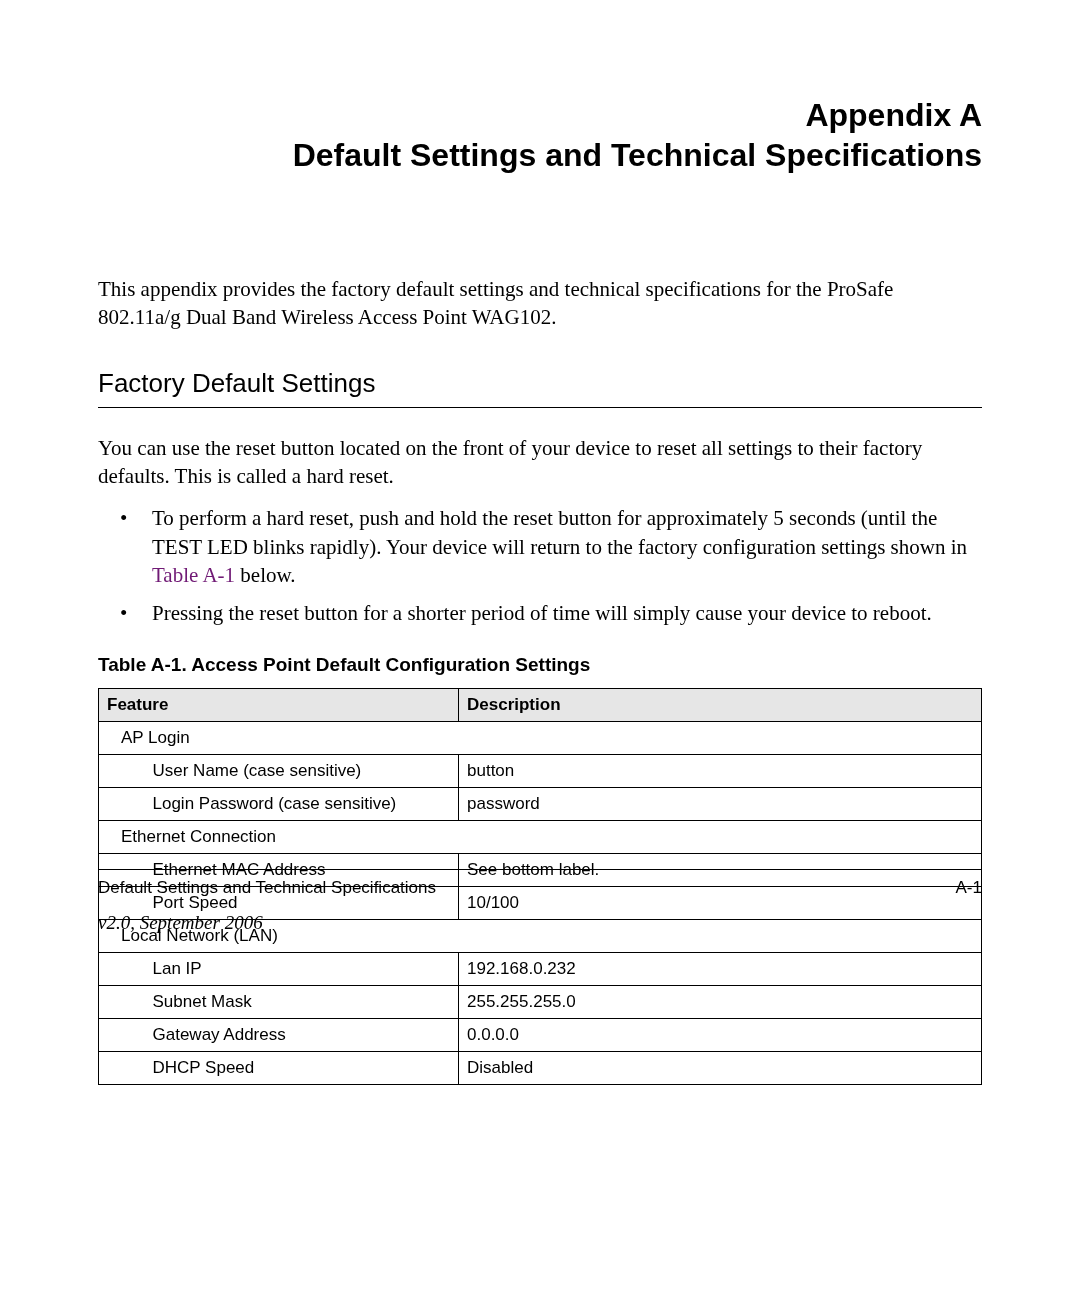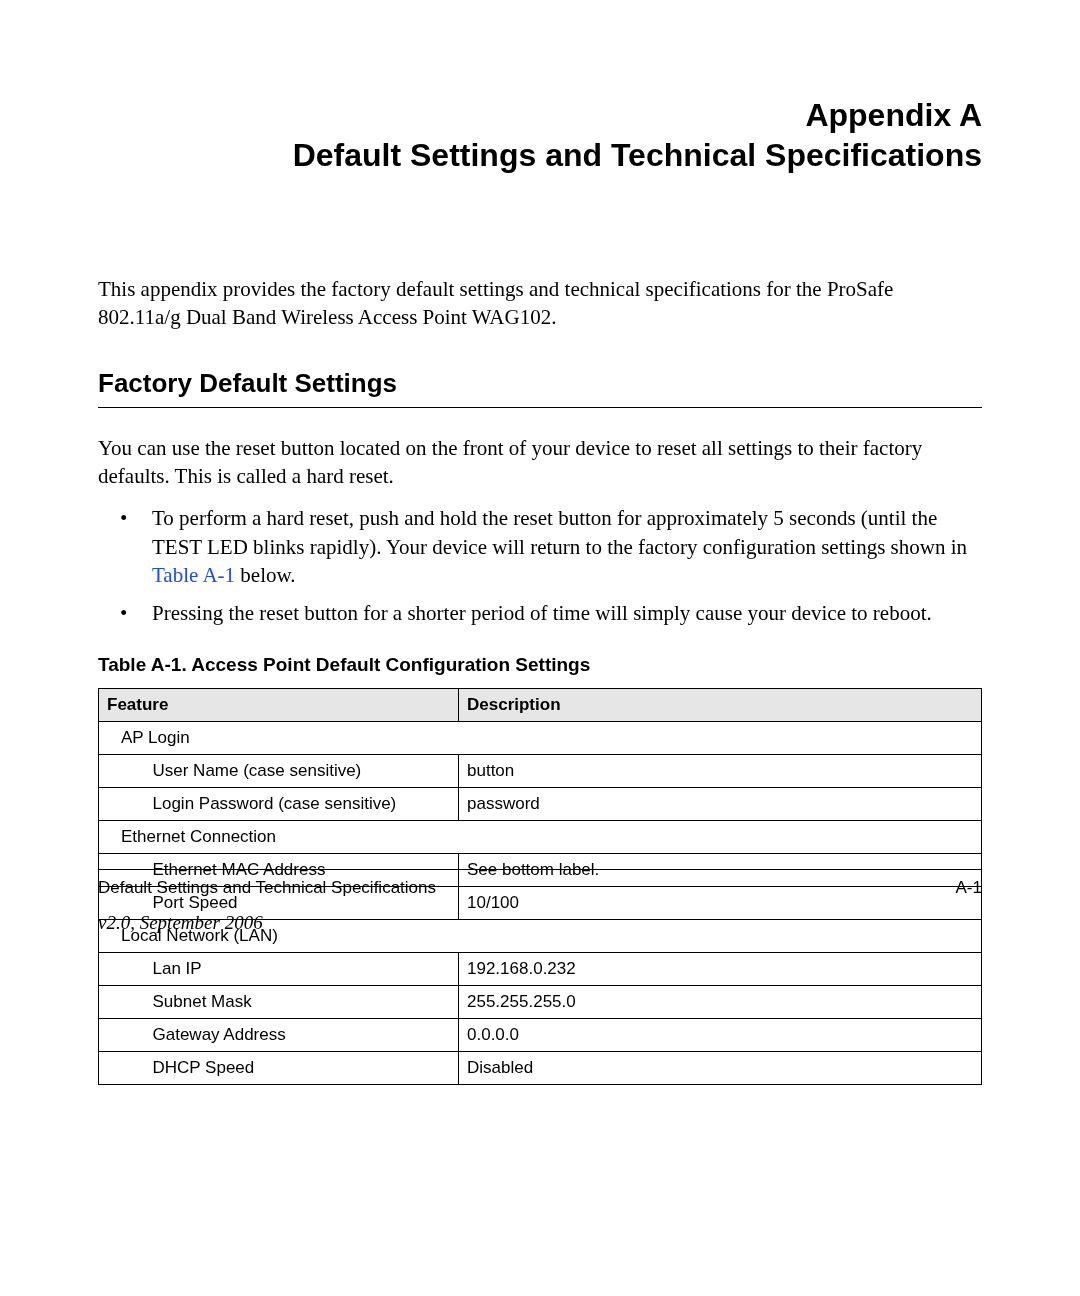--- a/index.html
+++ b/index.html
@@ -26,21 +26,21 @@
     line-height: 1.25;
     margin-bottom: 100px;
   }
   .intro {
     font-size: 21px;
     line-height: 1.35;
     margin: 0 12px 36px 0;
   }
   .section-heading {
     font-family: Arial, Helvetica, sans-serif;
-    font-weight: bold;
+    font-weight: normal;
     font-size: 26px;
     margin: 0 0 6px 0;
     padding-bottom: 2px;
   }
   .section-rule {
     border: none;
     border-top: 1.5px solid #000;
     margin: 0 0 26px 0;
   }
   .body-text {
@@ -60,21 +60,21 @@
     position: relative;
     padding-left: 14px;
   }
   ul.bullets li::before {
     content: "•";
     position: absolute;
     left: -18px;
     top: 0;
     font-size: 21px;
   }
-  .link { color: #1d4ed8; }
+  .link { color: #701a75; }
   .table-caption {
     font-family: Arial, Helvetica, sans-serif;
     font-weight: bold;
     font-size: 19px;
     margin: 10px 0 12px 0;
   }
   table.cfg {
     width: 100%;
     border-collapse: collapse;
     font-family: Liberation Sans, sans-serif;

